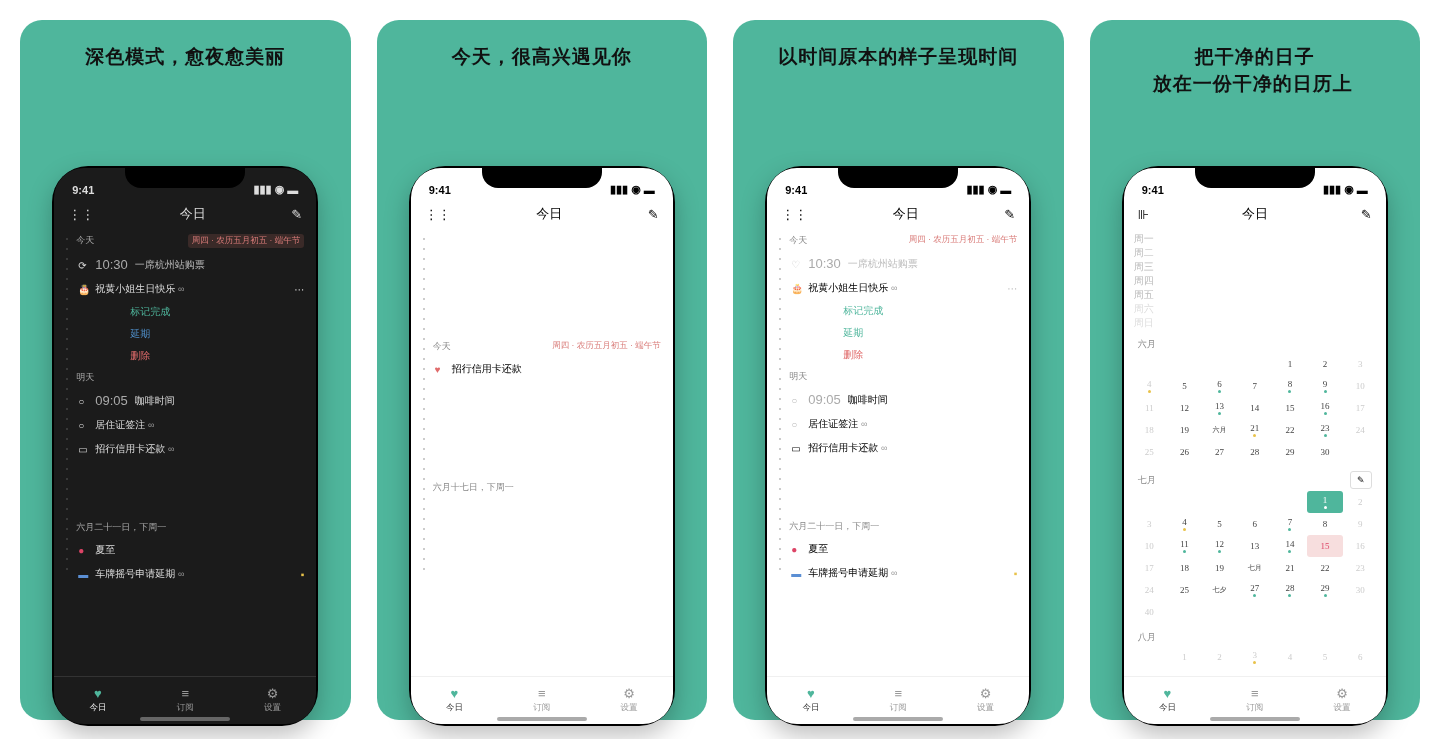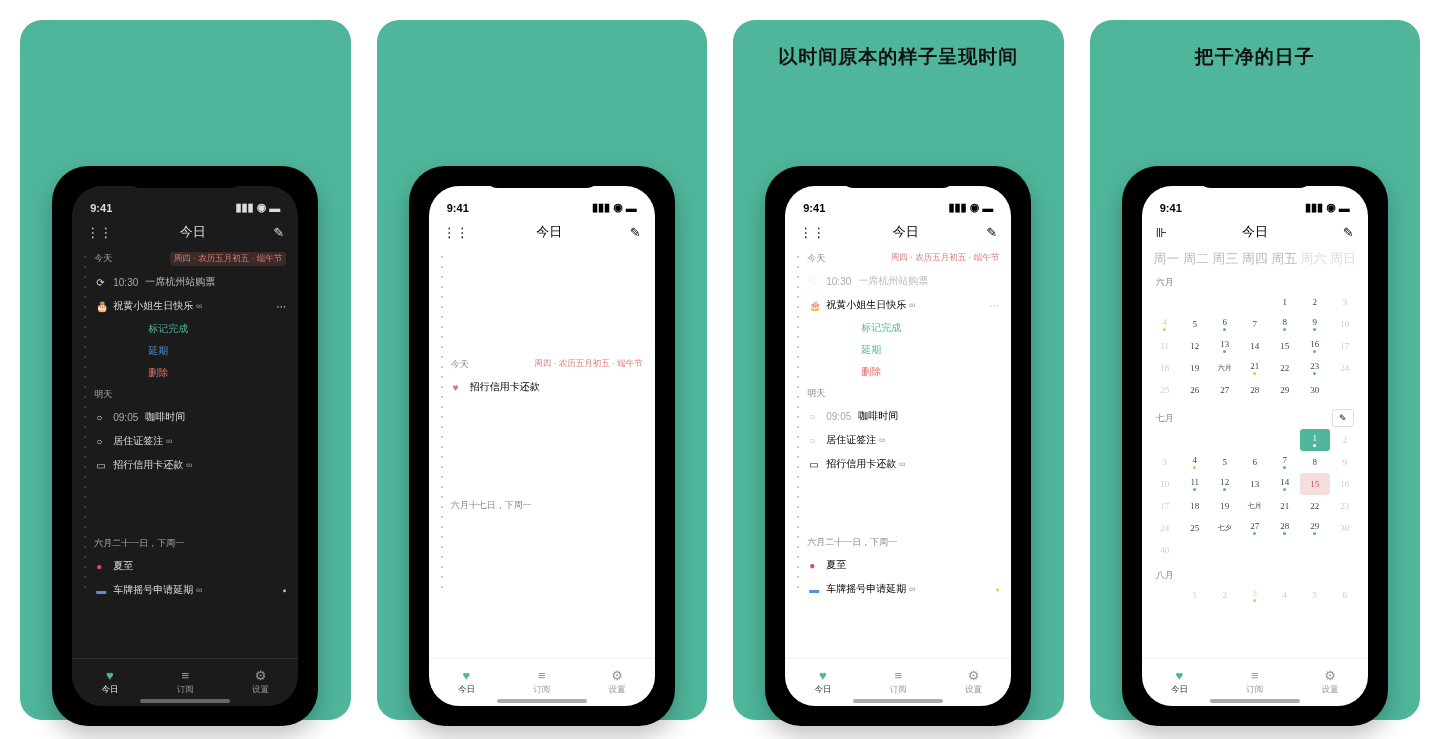--- a/index.html
+++ b/index.html
@@ -32,21 +32,21 @@
     margin-bottom: 20px;
     line-height: 1.4;
     letter-spacing: 1px;
   }
   .headline .line2 { display:block; text-align:right; padding-right:4px;}
   .phone {
     width: 266px;
     height: 560px;
     background: #000;
     border-radius: 36px;
-    padding: 20px;
+    padding: 2px;
     position: relative;
     box-shadow: 0 10px 24px rgba(0,0,0,.25);
     margin-top:auto;
     margin-bottom:-6px;
     overflow:hidden;
   }
   .notch {
     position: absolute;
     top: 0; left: 50%;
     transform: translateX(-50%);
@@ -96,21 +96,21 @@
     padding:4px 12px 4px 22px; font-size:9px; color:#888;
   }
   .section-head.pad-top{padding-top:110px;}
   .screen.dark .section-head{color:#aaa;}
   .date-tag{ color:#d97b78; font-size:8.5px; }
   .screen.dark .date-tag{color:#d97b78; background:#3a2a28;padding:1px 4px;border-radius:3px;}
   .row{
     display:flex; align-items:center; gap:7px;
     padding:5px 12px 5px 24px; font-size:10px;
   }
-  .row .time{color:#aaa;font-size:10px;}
+  .row .time{color:#aaa;font-size:13px;}
   .row .txt{flex:1;}
   .row.done .txt{color:#bbb;}
   .icon-sm{width:10px;height:10px;display:inline-block;}
   .menu-item{padding:4px 12px 4px 40px; font-size:10px;margin-left:36px;}
   .menu-done{color:#4fb69c;}
   .menu-delay{color:#4fb69c;}
   .screen.dark .menu-delay{color:#4f8fc9;}
   .menu-del{color:#e06b6b;}
   .tabbar{
     height:48px; border-top:1px solid rgba(0,0,0,.06);
@@ -121,36 +121,37 @@
   .tab{display:flex;flex-direction:column;align-items:center;gap:2px;}
   .tab.active{color:#333;}
   .screen.dark .tab.active{color:#eee;}
   .tab-ico{font-size:13px;line-height:1;}
   .tab.active .tab-ico.heart{color:#4fb69c;}
   .homebar{position:absolute;bottom:3px;left:50%;transform:translateX(-50%);width:90px;height:4px;background:#aaa;border-radius:3px;}
   .screen.dark .homebar{background:#666;}
   .infinity{font-size:9px;color:#999;}
 
   
-  .weekrow{display:flex;padding:0 10px;font-size:13px;color:#bbb;justify-content:space-around;margin-top:2px;}
+  .weekrow{display:flex;padding:0 10px;font-size:10px;color:#bbb;justify-content:space-around;margin-top:2px;flex-direction:column;}
   .cal-month{font-size:9px;color:#888;padding:8px 14px 2px;}
   .cal-grid{display:grid;grid-template-columns:repeat(7,1fr);padding:0 8px;gap:0px;font-size:9px;text-align:center;color:#444;}
   .cal-grid .d{height:22px;display:flex;flex-direction:column;align-items:center;justify-content:center;position:relative;}
   .d .dot{width:3px;height:3px;border-radius:50%;background:#4fb69c;margin-top:1px;}
   .d .dot.yellow{background:#e8c24a;}
   .d.muted{color:#ccc;}
   .d.today{background:#4fb69c;color:#fff;border-radius:3px;}
   .d.sel{background:#f7dede;border-radius:3px;color:#d46;}
   .month-head{display:flex;justify-content:space-between;align-items:center;padding:8px 14px 2px;}
   .pencil-box{width:22px;height:18px;border:1px solid #ddd;border-radius:3px;display:flex;align-items:center;justify-content:center;font-size:9px;}
 </style>
 </head>
 <body>
 
 <div class="panel">
+  <div class="headline">深色模式，愈夜愈美丽</div>
   <div class="phone">
     <div class="notch"></div>
     <div class="screen dark">
       <div class="statusbar">
         <span>9:41</span>
         <span class="sb-right">
             <span>▮▮▮</span>
             <span>◉</span>
             <span>▬</span>
           </span>
@@ -256,20 +257,21 @@
             <span class="tab-ico">⚙</span>
             <span>设置</span>
           </div>
       </div>
       <div class="homebar"></div>
     </div>
   </div>
 </div>
 
 <div class="panel">
+  <div class="headline">今天，很高兴遇见你</div>
   <div class="phone">
     <div class="notch"></div>
     <div class="screen">
       <div class="statusbar">
           <span>9:41</span>
           <span class="sb-right">
             <span>▮▮▮</span>
             <span>◉</span>
             <span>▬</span>
           </span>
@@ -463,20 +465,21 @@
           </div>
       </div>
       <div class="homebar"></div>
     </div>
   </div>
 </div>
 
 <div class="panel">
   <div class="headline">
     <span>把干净的日子</span>
+    <span class="line2">放在一份干净的日历上</span>
   </div>
   <div class="phone">
     <div class="notch"></div>
     <div class="screen">
       <div class="statusbar">
           <span>9:41</span>
           <span class="sb-right">
             <span>▮▮▮</span>
             <span>◉</span>
             <span>▬</span>

